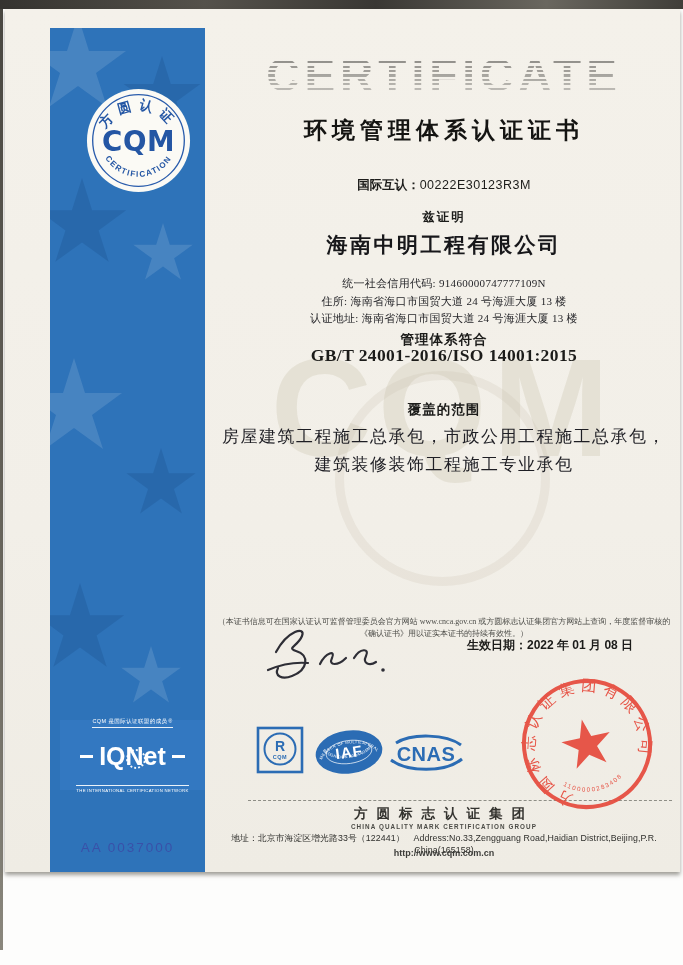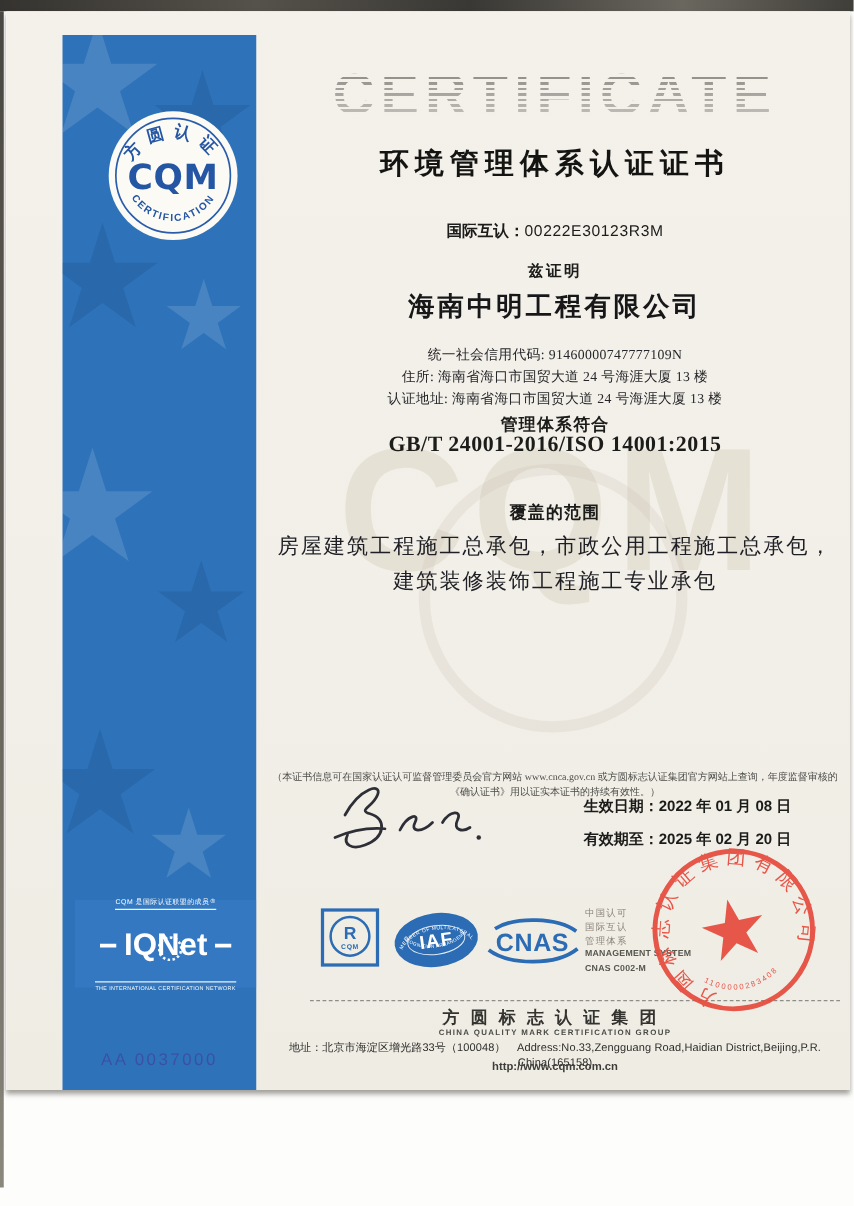--- a/index.html
+++ b/index.html
@@ -175,21 +175,20 @@
           <path d="M14 34 C26 12 44 8 40 18 C36 28 24 30 34 33 C48 37 46 52 30 58 C20 62 12 58 16 50"></path>
           <path d="M6 52 C20 46 34 44 46 45"></path>
           <path d="M58 46 C64 34 74 32 70 40 C66 48 76 48 84 40"></path>
           <path d="M92 40 C98 30 108 30 104 38 C100 46 108 48 114 44"></path>
         </g>
         <circle cx="121" cy="52" r="1.8" fill="#2e2e36"></circle>
       </svg>
 
       <div class="dates">
         <div>生效日期：2022 年 01 月 08 日</div>
-        <div>有效期至：2025 年 02 月 20 日</div>
       </div>
 
       <svg class="mark-rcqm" viewBox="0 0 48 48">
         <rect x="2" y="2" width="44" height="44" fill="none" stroke="#2b6cb4" stroke-width="2.6"></rect>
         <circle cx="24" cy="23" r="15.5" fill="none" stroke="#2b6cb4" stroke-width="2"></circle>
         <text x="24" y="25" text-anchor="middle" style="font-size:14px; font-weight:bold; fill:#2b6cb4; font-family:'Liberation Sans',sans-serif;">R</text>
         <text x="24" y="33" text-anchor="middle" style="font-size:5.5px; font-weight:bold; fill:#2b6cb4; letter-spacing:.5px; font-family:'Liberation Sans',sans-serif;">CQM</text>
       </svg>
 
       <svg class="mark-iaf" viewBox="0 0 70 46">
@@ -207,46 +206,39 @@
           <textPath href="#iafBot" startOffset="50%">RECOGNITION ARRANGEMENT</textPath>
         </text>
       </svg>
 
       <svg class="mark-cnas" viewBox="0 0 76 42">
         <path d="M 8 11 C 24 1 58 2 73 13" stroke="#2b6cb4" stroke-width="3" fill="none"></path>
         <path d="M 3 28 C 19 40 57 41 74 27" stroke="#2b6cb4" stroke-width="3" fill="none"></path>
         <text x="38" y="29" text-anchor="middle" style="font-size:20px; font-weight:900; fill:#2b6cb4; letter-spacing:.5px; font-family:'Liberation Sans',sans-serif;">CNAS</text>
       </svg>
 
-      <div class="accr">
-        <div class="cn">中国认可</div>
-        <div class="cn">国际互认</div>
-        <div class="cn">管理体系</div>
-        <div class="en">MANAGEMENT SYSTEM</div>
-        <div class="en">CNAS C002-M</div>
-      </div>
 
       <svg class="stamp" viewBox="0 0 140 140">
         <defs>
           <path id="stampRing" d="M 70 123 A 53 53 0 1 1 70.05 123"></path>
           <path id="stampNum" d="M 28 93 A 48 48 0 0 0 112 93"></path>
         </defs>
         <circle cx="70" cy="70" r="63" fill="none" stroke="#e64a3c" stroke-width="4"></circle>
         <polygon points="70,45 75.8,63 94.7,63 79.4,74.1 85.3,92 70,80.9 54.7,92 60.6,74.1 45.3,63 64.2,63" fill="#e64a3c"></polygon>
         <text style="font-size:15.5px; fill:#e64a3c; letter-spacing:5.5px; font-family:'Liberation Sans',sans-serif;">
           <textPath href="#stampRing" startOffset="24">方圆标志认证集团有限公司</textPath>
         </text>
         <text style="font-size:6.2px; fill:#e64a3c; letter-spacing:1.6px; font-family:'Liberation Sans',sans-serif;">
           <textPath href="#stampNum" startOffset="16">1100000283408</textPath>
         </text>
       </svg>
 
       <div class="dotted-line"></div>
       <div class="cline org-cn">方圆标志认证集团</div>
       <div class="cline org-en">CHINA QUALITY MARK CERTIFICATION GROUP</div>
       <div class="cline footer-addr">
-        <span>地址：北京市海淀区增光路33号（100048）</span><span class="gap"></span><span>Address:No.33,Zengguang Road,Haidian District,Beijing,P.R. China(165158)</span>
+        <span>地址：北京市海淀区增光路33号（122441）</span><span class="gap"></span><span>Address:No.33,Zengguang Road,Haidian District,Beijing,P.R. China(165158)</span>
       </div>
       <div class="cline footer-url">http://www.cqm.com.cn</div>
 
     </div>
   </div>
 </div>
 
 </body></html>

